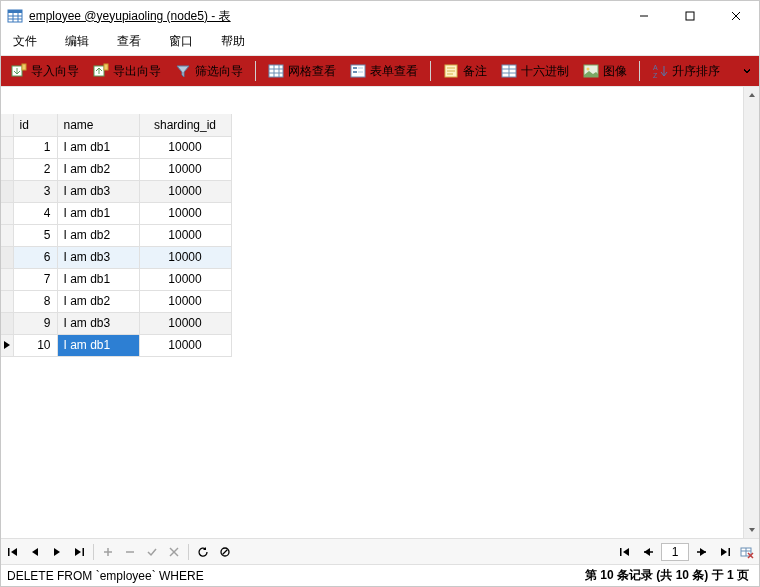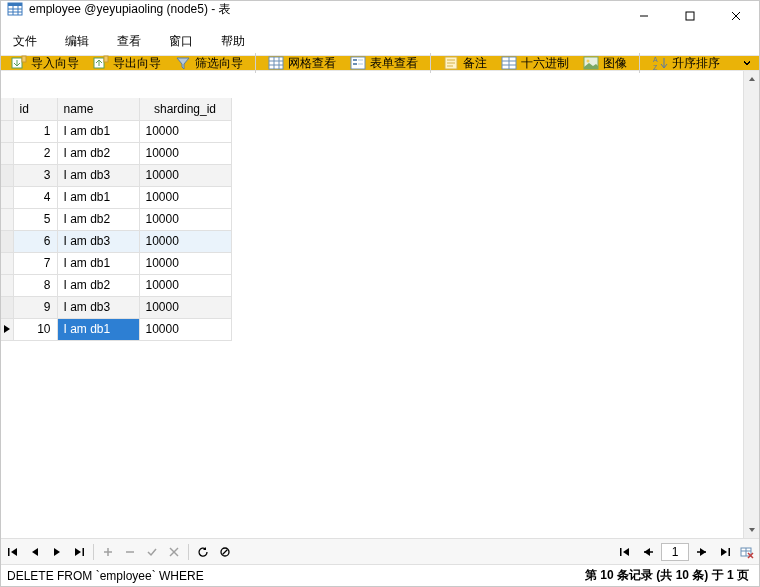--- a/index.html
+++ b/index.html
@@ -1,39 +1,39 @@
 <!DOCTYPE html>
 <html><head>
 <meta charset="utf-8">
 <style>
   * { box-sizing: border-box; }
   html, body { margin: 0; padding: 0; height: 100%; font-family: "Microsoft YaHei", "Segoe UI", sans-serif; font-size: 12px; color: #000; background: #fff; }
   .window { width: 760px; height: 587px; border: 1px solid #c8c8c8; display: flex; flex-direction: column; background: #fff; }
-  .titlebar { height: 30px; background: #fff; display: flex; align-items: flex-start; padding-left: 6px; }
+  .titlebar { height: 30px; background: #fff; display: flex; align-items: center; padding-left: 6px; text-decoration: underline; }
   .titlebar .ticon { width: 16px; height: 16px; margin-right: 6px; }
   .titlebar .title { flex: 0 0 auto; color: #000; }
   .titlebar .spacer { flex: 1 1 auto; }
   .winbtn { width: 46px; height: 30px; display: flex; align-items: center; justify-content: center; }
   .menubar { height: 24px; display: flex; align-items: flex-start; padding: 0 6px; gap: 16px; background: #fff; }
   .menubar .mitem { padding: 2px 6px; }
-  .toolbar { height: 16px; border-top: 1px solid #e6e6e6; border-bottom: 1px solid #e6e6e6; background: #eab308; display: flex; align-items: center; padding: 0 4px; gap: 2px; }
+  .toolbar { height: 32px; border-top: 1px solid #e6e6e6; border-bottom: 1px solid #e6e6e6; background: #b91c1c; display: flex; align-items: center; padding: 0 4px; gap: 2px; }
   .toolbar .tbtn { display: flex; align-items: center; gap: 4px; padding: 2px 6px; border-radius: 2px; }
   .toolbar .sep { width: 1px; height: 20px; background: #d0d0d0; margin: 0 4px; }
   .toolbar .icon { width: 16px; height: 16px; flex: none; }
   .toolbar .spacer { flex: 1 1 auto; }
   .toolbar .chevbox { width: 16px; height: 28px; display: flex; flex-direction: column; align-items: center; justify-content: center; }
   .content { flex: 1 1 auto; display: flex; overflow: hidden; }
   .grid { flex: 1 1 auto; overflow: auto; position: relative; margin-top: 27px; }
   table { border-collapse: collapse; table-layout: fixed; }
   th, td { border-right: 1px solid #e0e0e0; border-bottom: 1px solid #e0e0e0; height: 22px; padding: 0 6px; font-weight: normal; text-align: left; white-space: nowrap; }
   thead th { background: #f3f3f3; position: sticky; top: 0; }
   .col-gutter { width: 12px; padding: 0; background: #f3f3f3; }
   .col-id { width: 44px; text-align: right; }
   .col-name { width: 82px; }
-  .col-sh { width: 92px; text-align: left; }
+  .col-sh { width: 92px; text-align: center; }
   .gutter-cell { background: #f3f3f3; padding: 0; }
   tbody tr.alt td { background: #f3f3f3; }
   tbody tr.alt td.gutter-cell { background: #ececec; }
   tbody tr.hl td { background: #eaf3fb; }
   .selcell { background: #2d7fd3 !important; color: #fff; }
   .rowptr { display: block; margin: auto; }
   .vscrollbar { width: 16px; background: #f0f0f0; border-left: 1px solid #e0e0e0; position: relative; }
   .vscrollbar .sarrow { width: 16px; height: 16px; display: flex; align-items: center; justify-content: center; position: absolute; left: 0; }
   .navbar { height: 26px; border-top: 1px solid #e0e0e0; background: #f7f7f7; display: flex; align-items: center; padding: 0 4px; gap: 6px; }
   .navbar .nbtn { width: 16px; height: 16px; display: flex; align-items: center; justify-content: center; }

